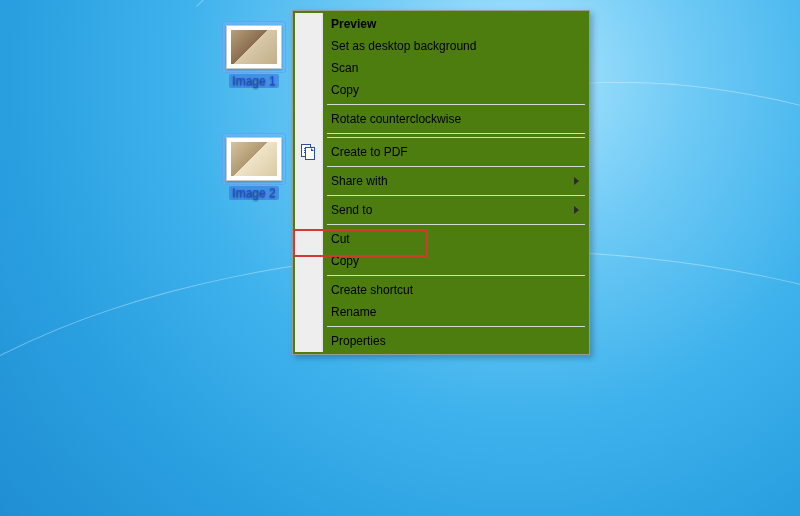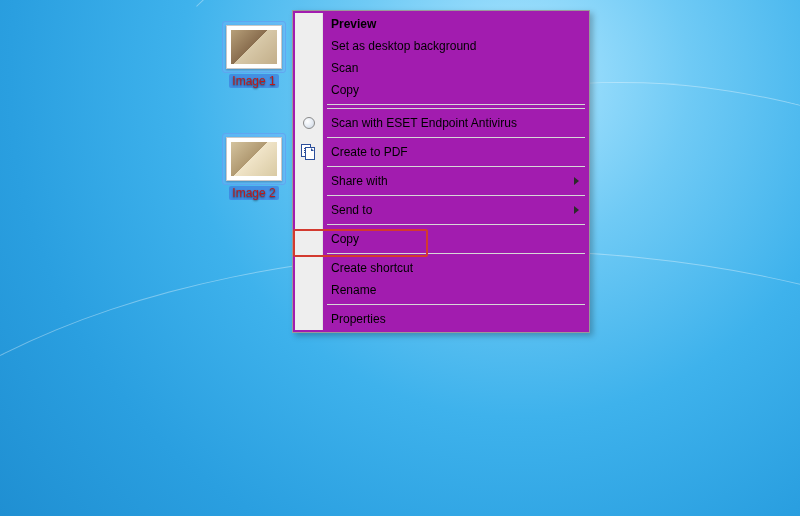--- a/index.html
+++ b/index.html
@@ -52,37 +52,37 @@
   }
   .thumb-inner {
     width: 46px;
     height: 34px;
     background: linear-gradient(135deg,#b7a07a 0%, #8a6e4f 45%, #d8c9a9 46%, #c2ae89 100%);
   }
   .desktop-icon.selected .thumb-inner.alt { background: linear-gradient(135deg,#d4c39e 0%, #b19a72 45%, #f0e4c8 46%, #d9caa3 100%); }
   .icon-label {
     display: inline-block;
     margin-top: 2px;
-    color: #b91c1c;
+    color: #1d4ed8;
     text-shadow: 0 1px 2px rgba(0,0,0,.6);
     padding: 0 3px;
     font-size: 12px;
   }
   .desktop-icon.selected .icon-label {
     background: rgba(60,120,220,.65);
     border-radius: 2px;
   }
 
   
   .context-menu {
     position: absolute;
     left: 292px;
     top: 10px;
     width: 298px;
-    background: #a21caf;
+    background: #4d7c0f;
     border: 1px solid #9a9a9a;
     box-shadow: 3px 3px 6px rgba(0,0,0,.25);
     padding: 2px;
   }
   .cm-gutter {
     position: absolute;
     left: 2px; top: 2px; bottom: 2px;
     width: 28px;
     background: #eeeeee;
     border-right: 1px solid #e2e2e2;
@@ -168,28 +168,23 @@
 
 <div class="context-menu">
   <div class="cm-gutter"></div>
 
   <div class="menu-item bold"><span>Preview</span></div>
   <div class="menu-item"><span>Set as desktop background</span></div>
   <div class="menu-item"><span>Scan</span></div>
   <div class="menu-item"><span>Copy</span></div>
   <div class="sep"></div>
 
-  <div class="sep"></div>
-
-  <div class="menu-item">
-    <span class="item-icon">
-        <span class="eset-dot"></span>
-      </span>
-    <span>Scan with ESET Endpoint Antivirus</span>
-  </div>
+  <div class="menu-item"><span>Rotate counterclockwise</span></div>
+  <div class="sep"></div>
+
   <div class="sep"></div>
 
   <div class="menu-item">
     <span class="item-icon">
       <span class="pdf-icon-stack">
         <span class="pdf-page back">
             <span class="pdf-line l1"></span>
             <span class="pdf-line l2"></span>
             <span class="pdf-line l3"></span>
           </span>
@@ -207,20 +202,21 @@
     <span class="submenu-arrow"></span>
   </div>
   <div class="sep"></div>
 
   <div class="menu-item">
     <span>Send to</span>
     <span class="submenu-arrow"></span>
   </div>
   <div class="sep"></div>
 
+  <div class="menu-item"><span>Cut</span></div>
   <div class="menu-item"><span>Copy</span></div>
   <div class="sep"></div>
 
   <div class="menu-item"><span>Create shortcut</span></div>
   <div class="menu-item"><span>Rename</span></div>
   <div class="sep"></div>
 
   <div class="menu-item"><span>Properties</span></div>
 </div>
 

